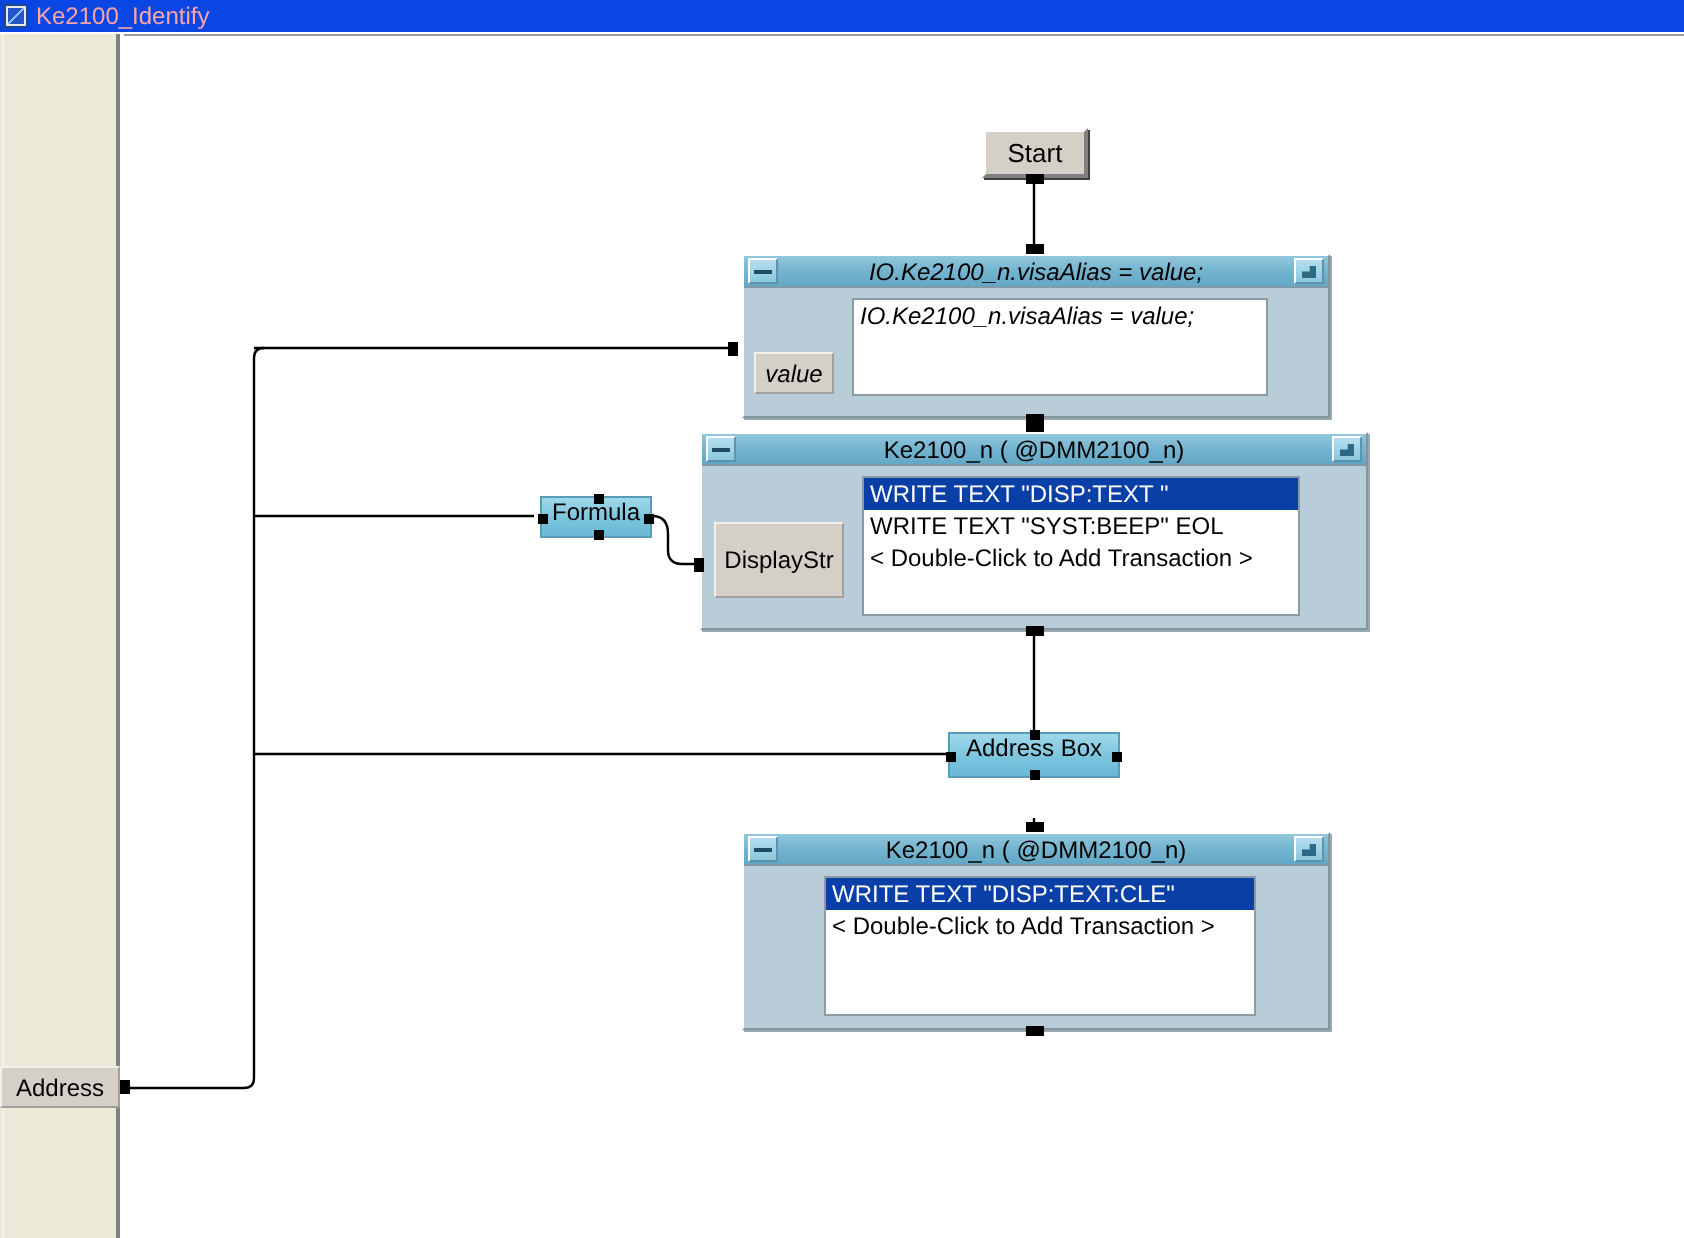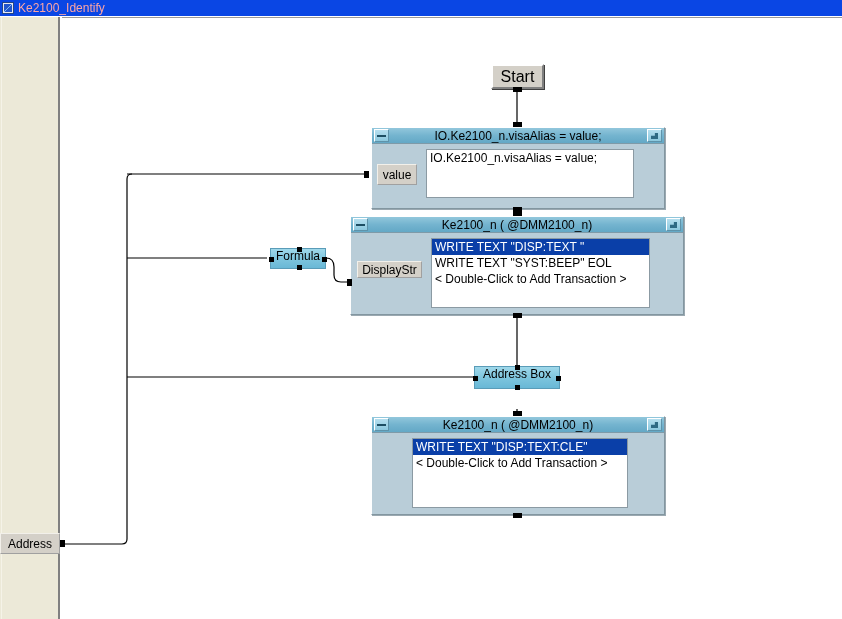--- a/index.html
+++ b/index.html
@@ -57,21 +57,21 @@
 
   
   .btnnode{
     background:#d4d0c8;
     border-top:2px solid #ffffff;
     border-left:2px solid #ffffff;
     border-right:2px solid #808080;
     border-bottom:2px solid #808080;
     text-align:center;
     color:#000000;
-    font-size:16px;
+    font-size:13px;
     display:flex;align-items:center;justify-content:center;
     box-shadow:1px 1px 0 #404040;
   }
 
   
   .selnode{
     background:linear-gradient(180deg,#9fd8ea 0%,#7cc4dd 55%,#69b8d6 100%);
     border:1px solid #5a9cb8;
     display:flex;justify-content:center;
     color:#000000;font-size:12px;
@@ -181,28 +181,28 @@
         <path d="M264,241 Q272,241 272,250 L272,258 Q272,265 279,265 L288,265"></path>
       </g>
     </svg>
 
     <div class="node btnnode" style="left:429px;top:47px;width:53px;height:25px;">
       <span>Start</span>
     </div>
     <div class="stub" style="left:451px;top:70px;"></div>
 
     <div class="stub" style="left:451px;top:105px;"></div>
-    <div class="block" style="left:309px;top:110px;width:294px;height:82px;">
+    <div class="block" style="left:309px;top:110px;width:294px;height:82px;font-style:italic;">
       <div class="hdr">
         <div class="hdrbtn min"></div>
         <div class="title">IO.Ke2100_n.visaAlias = value;</div>
         <div class="hdrbtn res"></div>
       </div>
       <div class="body" style="height:64px;">
-        <div class="iolabel" style="position:absolute;left:5px;top:20px;width:40px;height:21px;">value</div>
+        <div class="iolabel" style="position:absolute;left:5px;top:32px;width:40px;height:21px;">value</div>
         <div class="codebox" style="left:54px;top:5px;width:208px;height:49px;">
           <div class="ln">IO.Ke2100_n.visaAlias = value;</div>
         </div>
       </div>
     </div>
     <div class="port" style="left:302px;top:154px;"></div>
     <div class="stub" style="left:451px;top:190px;"></div>
 
     <div class="node selnode" style="left:208px;top:231px;width:56px;height:21px;">
       <span>Formula</span>
@@ -213,21 +213,21 @@
     </div>
 
     <div class="stub" style="left:451px;top:194px;"></div>
     <div class="block" style="left:288px;top:199px;width:334px;height:99px;">
       <div class="hdr">
         <div class="hdrbtn min"></div>
         <div class="title">Ke2100_n ( @DMM2100_n)</div>
         <div class="hdrbtn res"></div>
       </div>
       <div class="body" style="height:81px;">
-        <div class="iolabel" style="position:absolute;left:6px;top:28px;width:65px;height:17px;">DisplayStr</div>
+        <div class="iolabel" style="position:absolute;left:6px;top:28px;width:65px;height:38px;">DisplayStr</div>
         <div class="listbox" style="left:80px;top:5px;width:219px;height:70px;">
           <div class="ln sel">WRITE TEXT "DISP:TEXT "</div>
           <div class="ln">WRITE TEXT "SYST:BEEP" EOL</div>
           <div class="ln">&lt; Double-Click to Add Transaction &gt;</div>
         </div>
       </div>
     </div>
     <div class="port" style="left:285px;top:262px;"></div>
     <div class="stub" style="left:451px;top:296px;"></div>
 

